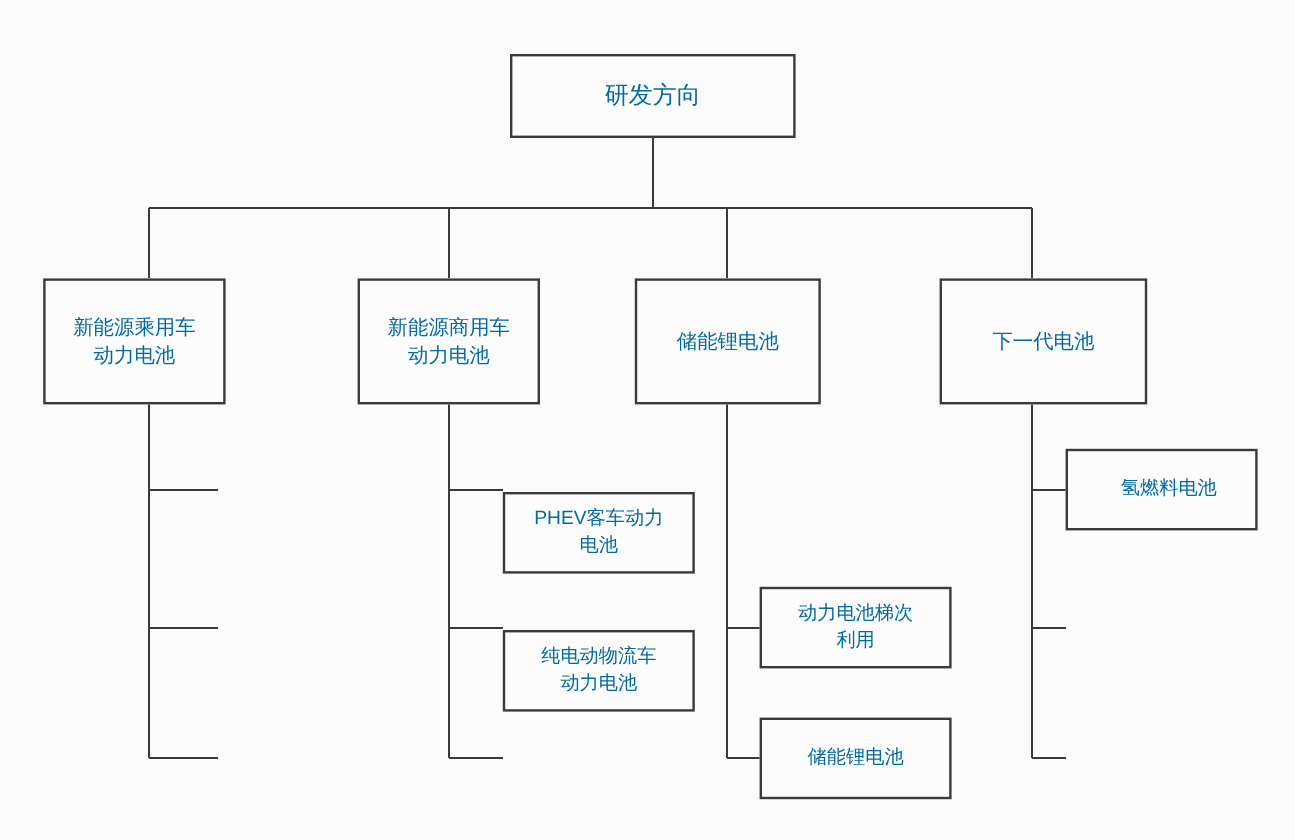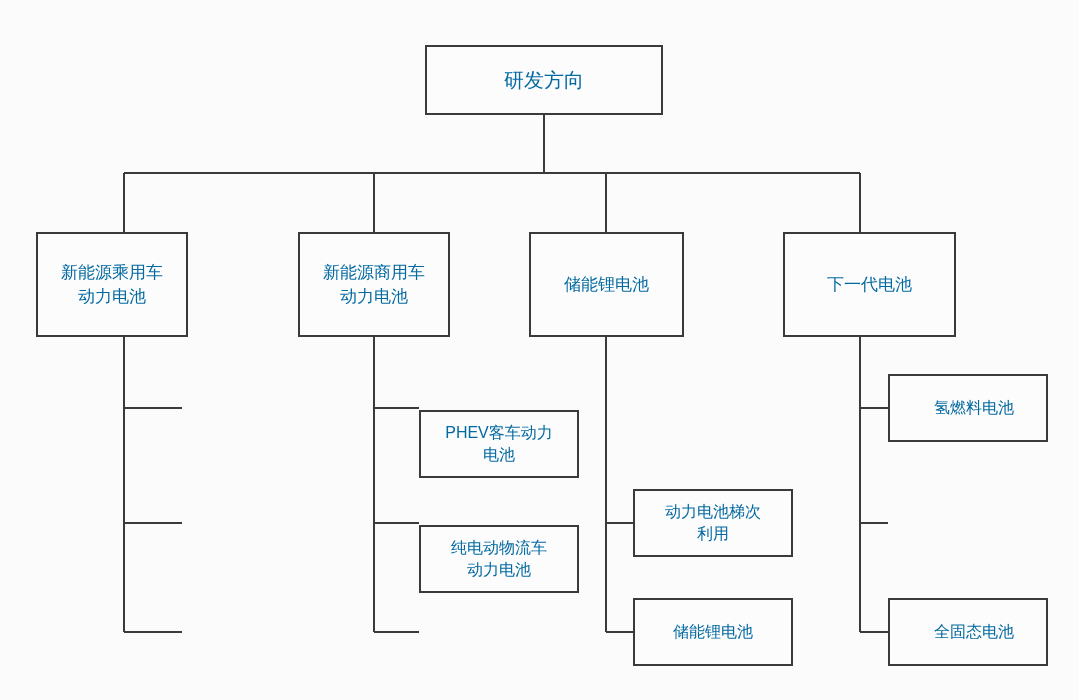--- a/index.html
+++ b/index.html
@@ -97,15 +97,14 @@
   <div class="node leaf col2 row1">PHEV客车动力
 电池</div>
   <div class="node leaf col2 row2">纯电动物流车
 动力电池</div>
 
   <div class="node leaf col3 row2">动力电池梯次
 利用</div>
   <div class="node leaf col3 row3">储能锂电池</div>
 
   <div class="node leaf col4 row1">氢燃料电池</div>
-  <div class="node leaf col4 row3">全固态电池</div>
 
 </div>
 
 </body></html>

